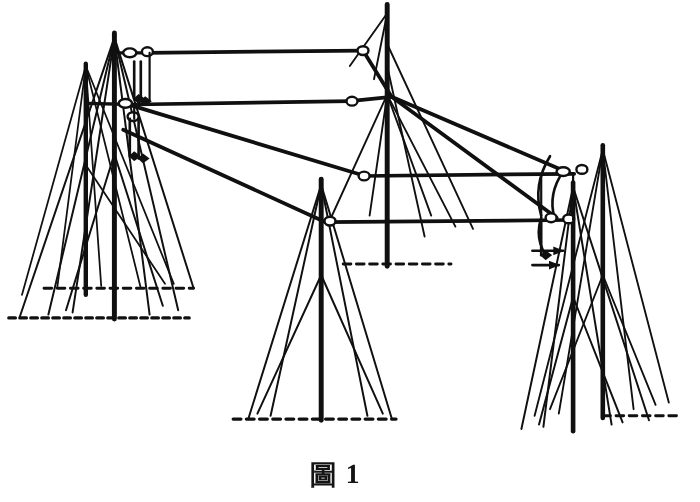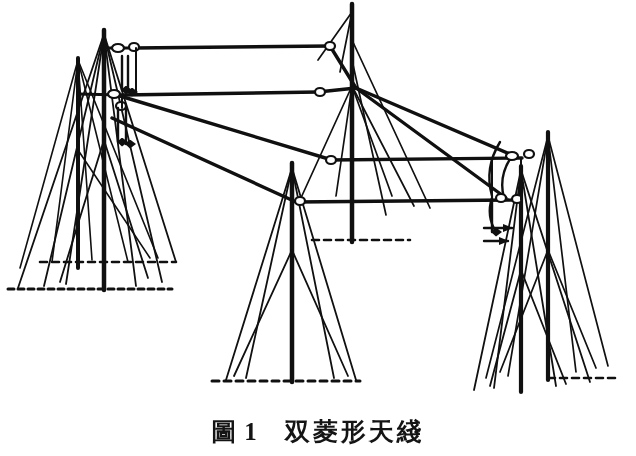--- a/index.html
+++ b/index.html
@@ -188,16 +188,15 @@
         <line x1="492" y1="158" x2="492" y2="198"></line>
         <line x1="521" y1="158" x2="521" y2="200"></line>
       </g>
 
     </g>
   </svg>
 
   <div class="caption-bar">
     <span class="caption-text cap-label">圖</span>
     <span class="caption-text cap-num">1</span>
-    <span class="caption-text cap-title">双菱形天綫</span>
   </div>
 
 </div>
 
 </body></html>

